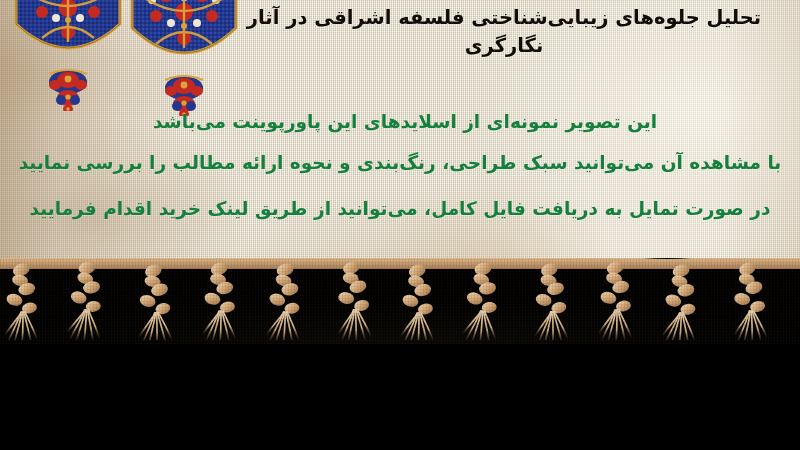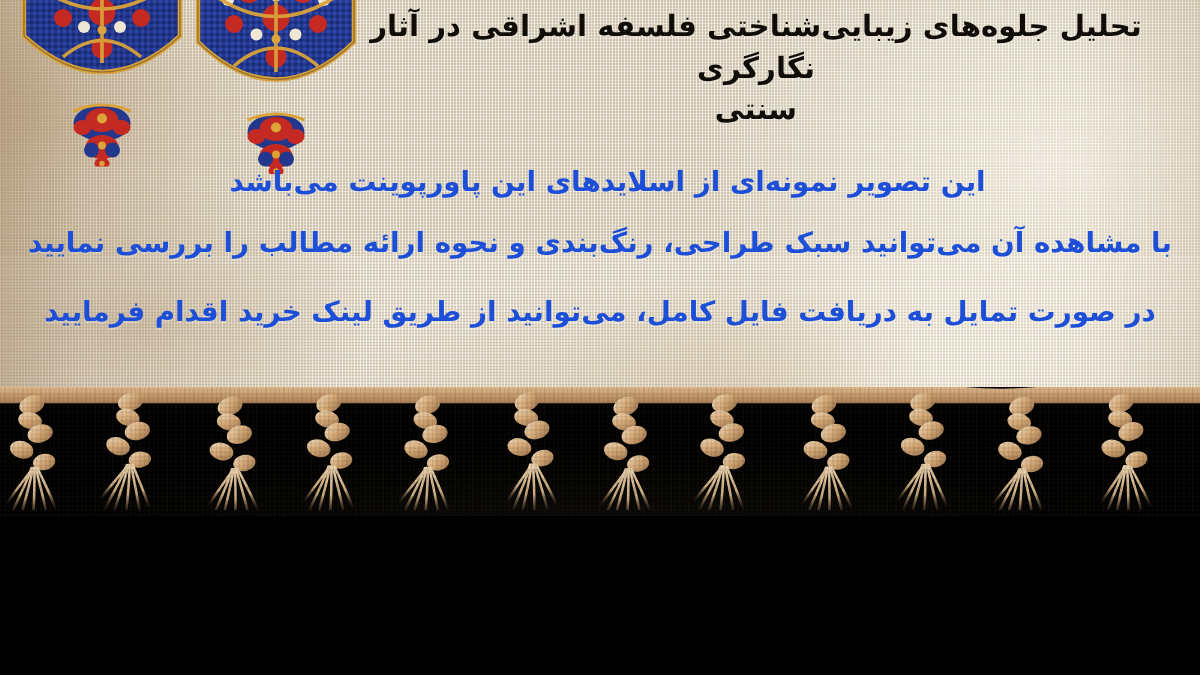--- a/index.html
+++ b/index.html
@@ -69,21 +69,21 @@
     font-size:19.5px;
     line-height:1.42;
     font-weight:700;
     letter-spacing:0px;
     text-shadow:0 1px 0 rgba(255,255,255,.25);
   }
   .body-block{
     position:absolute;
     top:113px; right:18px; left:18px;
     text-align:center;
-    color:#1d4ed8;
+    color:#15803d;
   }
   .body-line{
     font-size:18.5px;
     line-height:1;
     font-weight:700;
     margin:0 0 0 0;
     text-shadow:0 1px 0 rgba(255,255,255,.22);
   }
   .body-line.l1{margin-bottom:22px;padding-left:10px;}
   .body-line.l2{margin-bottom:28px;}
@@ -278,21 +278,20 @@
       </g>
       <g transform="translate(56,168)">
         <ellipse cx="0" cy="0" rx="5" ry="4" fill="#c42a22"></ellipse>
         <circle cx="0" cy="0" r="1.8" fill="#dba33a"></circle>
       </g>
     </svg>
   </div>
 
   <div class="title">
     <div>تحلیل جلوه‌های زیبایی‌شناختی فلسفه اشراقی در آثار نگارگری</div>
-    <div>سنتی</div>
   </div>
 
   <div class="body-block">
     <p class="body-line l1">این تصویر نمونه‌ای از اسلایدهای این پاورپوینت می‌باشد</p>
     <p class="body-line l2">با مشاهده آن می‌توانید سبک طراحی، رنگ‌بندی و نحوه ارائه مطالب را بررسی نمایید</p>
     <p class="body-line l3">در صورت تمایل به دریافت فایل کامل، می‌توانید از طریق لینک خرید اقدام فرمایید</p>
   </div>
 
   <div class="fringe-band">
 

